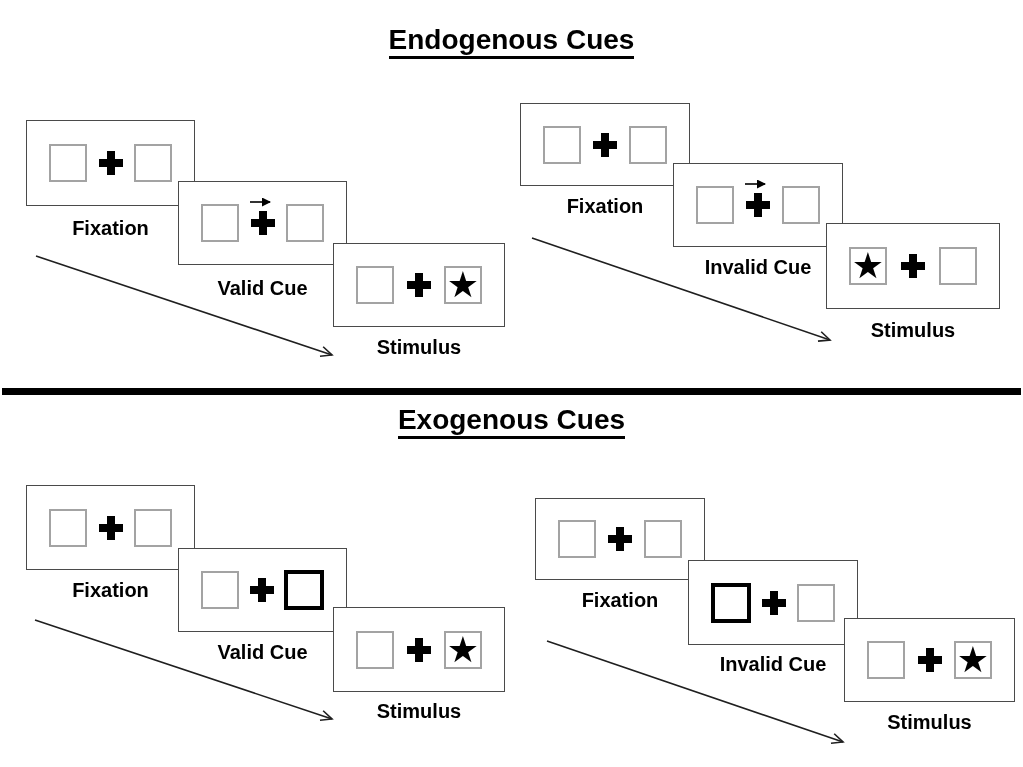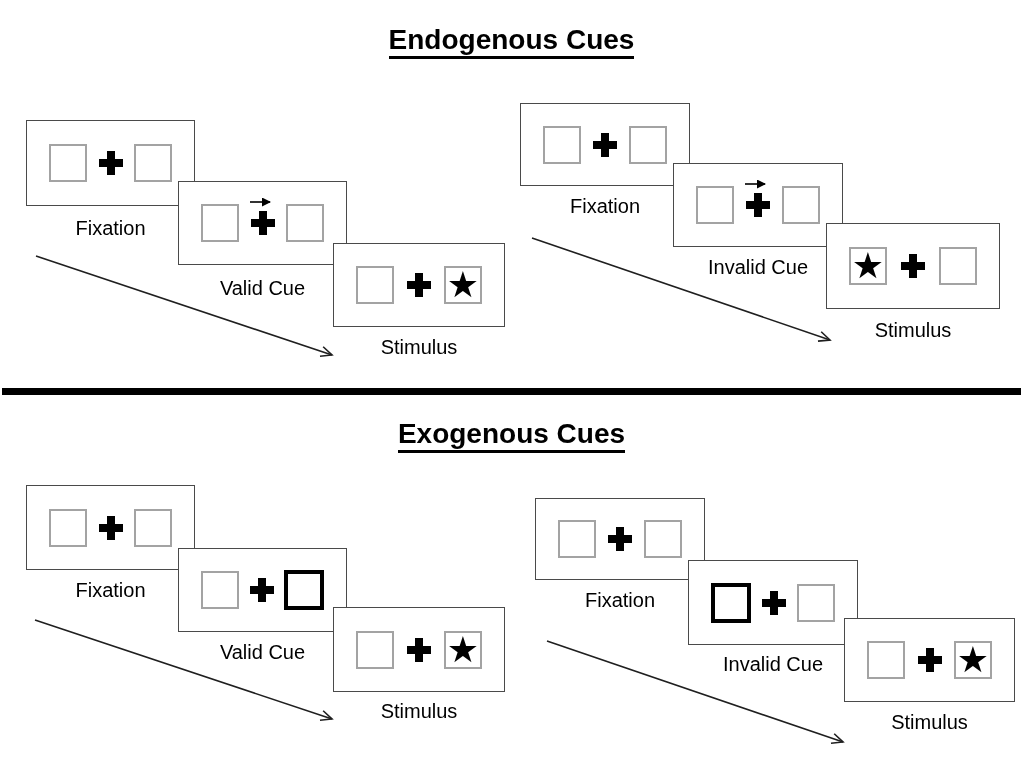--- a/index.html
+++ b/index.html
@@ -13,21 +13,21 @@
         display:flex;align-items:center;justify-content:space-between;padding:0 22px;}
   .box{width:38px;height:38px;box-sizing:border-box;border:2px solid #a3a3a3;background:#fff;
         display:flex;align-items:center;justify-content:center;}
   .box.thick{width:40px;height:40px;border:4px solid #000;}
   .mid{position:relative;width:24px;height:24px;}
   .plus{position:absolute;left:0;top:0;width:24px;height:24px;}
   .plus::before{content:"";position:absolute;left:0;top:8px;width:24px;height:8px;background:#000;}
   .plus::after{content:"";position:absolute;left:8px;top:0;width:8px;height:24px;background:#000;}
   .cue-arrow{position:absolute;left:50%;top:-15px;transform:translateX(-50%);}
   .star{font-family:"DejaVu Sans",sans-serif;font-size:36px;line-height:38px;color:#000;}
-  .panel-label{position:absolute;text-align:center;font-size:20px;font-weight:normal;
+  .panel-label{position:absolute;text-align:center;font-size:20px;font-weight:bold;
         height:24px;line-height:24px;color:#000;}
   .time-arrow{position:absolute;}
   .defs-svg{position:absolute;width:0;height:0;}
 </style>
 </head>
 <body>
 
 <div class="page">
 
   <svg class="defs-svg" aria-hidden="true">
@@ -112,21 +112,21 @@
     </div>
     <div class="mid">
         <div class="plus"></div>
       </div>
     <div class="box"></div>
   </div>
   <div class="panel-label" style="left:826px;top:318px;width:174px;">Stimulus</div>
 
   <div class="divider"></div>
 
-  <div class="section-title" style="top:416px;">
+  <div class="section-title" style="top:402px;">
     <span class="u">Exogenous Cues</span>
   </div>
 
   <svg class="time-arrow" style="left:27px;top:611px;" width="315" height="117">
     <line x1="8" y1="9" x2="305" y2="108" stroke="#1f1f1f" stroke-width="1.6" marker-end="url(#diag-head)"></line>
   </svg>
 
   <div class="panel" style="left:26px;top:485px;width:169px;height:85px;">
     <div class="box"></div>
     <div class="mid">

